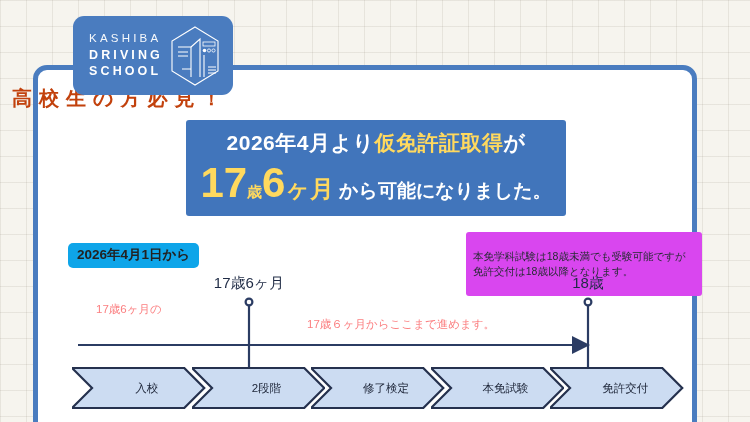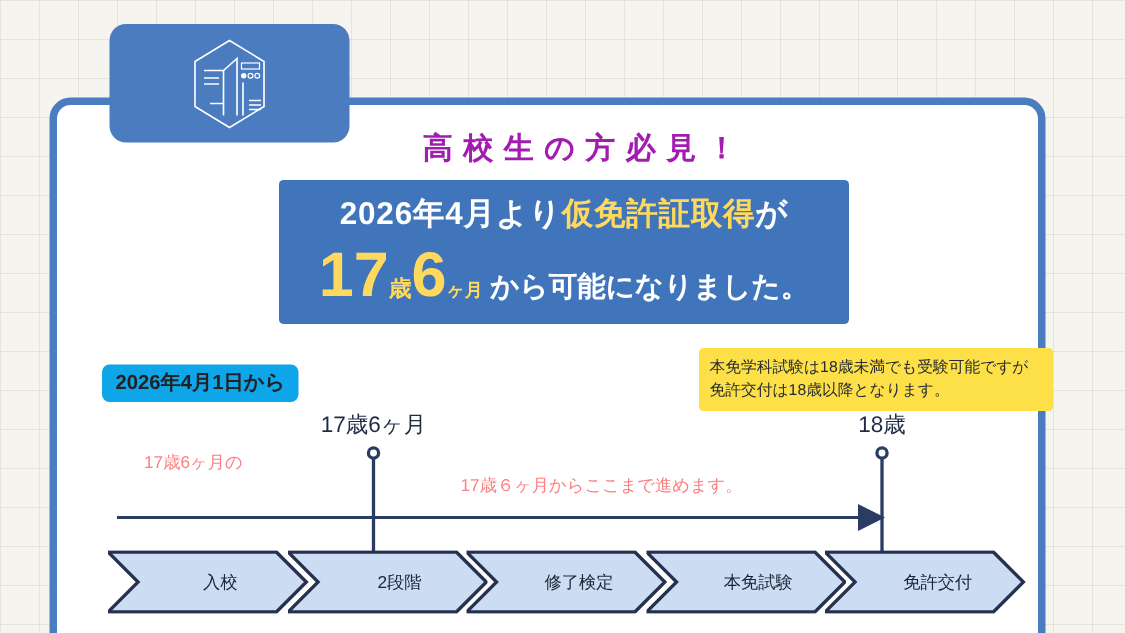--- a/index.html
+++ b/index.html
@@ -34,50 +34,50 @@
   #logo-text{
     color:#fff;line-height:1.32;text-align:left;
     font-size:12.5px;letter-spacing:3.1px;font-weight:700;
     padding-left:4px;
   }
   #logo-text .l1{font-weight:400;font-size:11.5px;letter-spacing:3.2px;opacity:.95;}
   #logo-mark{width:52px;height:62px;flex:0 0 auto;}
 
   
   #headline{
-    position:absolute;left:0;right:0;top:85px;text-align:center;
-    color:#a21caf;font-size:20px;letter-spacing:7px;font-weight:700;
-    z-index:4;padding-left:30px;
+    position:absolute;left:0;right:0;top:85px;
+    color:#c2410c;font-size:20px;letter-spacing:7px;font-weight:700;
+    z-index:4;padding-left:12px;
   }
 
   
   #banner{
     position:absolute;left:186px;top:120px;width:380px;height:96px;
     background:#4175bb;border-radius:3px;z-index:4;
     display:flex;flex-direction:column;align-items:center;justify-content:center;
   }
   #banner-l1{font-size:21px;font-weight:700;color:#ffffff;letter-spacing:.5px;line-height:1;}
   #banner-l2{margin-top:9px;color:#ffffff;font-weight:700;line-height:1;white-space:nowrap;}
   .hl{color:#ffd95e;}
   .big{font-size:42px;letter-spacing:0px;}
-  .mid{font-size:12px;}
+  .mid{font-size:24px;}
   .sm{font-size:15px;}
   .tail{font-size:19px;margin-left:5px;letter-spacing:0px;}
 
   
   #date-chip{
     position:absolute;left:68px;top:243px;
     background:#0ea5e9;border-radius:5px;padding:3px 9px 4px;
     font-size:13.5px;color:#222;z-index:4;white-space:nowrap;font-weight:bold;
   }
 
   
   #note{
     position:absolute;left:466px;top:232px;width:222px;
-    background:#fde047;border-radius:3px;padding:6px 7px;
+    background:#d946ef;border-radius:3px;padding:17px 7px;
     font-size:10.5px;line-height:1.42;color:#262b33;z-index:4;
   }
 
   
   #tl{position:absolute;left:0;top:0;width:750px;height:422px;z-index:3;}
   .tl-label{
     position:absolute;font-size:15px;color:#1f2b45;z-index:4;white-space:nowrap;
     transform:translateX(-50%);
   }
   .tl-red{
@@ -101,20 +101,25 @@
   }
 </style>
 </head>
 <body>
 
 <div id="grid"></div>
 
 <div id="frame"></div>
 
 <div id="logo">
+  <div id="logo-text">
+    <div class="l1">KASHIBA</div>
+    <div>DRIVING</div>
+    <div>SCHOOL</div>
+  </div>
   <svg id="logo-mark" viewBox="0 0 52 62">
     <polygon points="26,2 49,16 49,46 26,60 3,46 3,16" fill="none" stroke="#ffffff" stroke-width="1.1"></polygon>
     <path d="M9 22 L22 22 L22 52" fill="none" stroke="#ffffff" stroke-width="1.1"></path>
     <path d="M22 22 L31 14 L31 52" fill="none" stroke="#ffffff" stroke-width="1.1"></path>
     <line x1="9" y1="27" x2="19" y2="27" stroke="#ffffff" stroke-width="1"></line>
     <line x1="9" y1="31" x2="19" y2="31" stroke="#ffffff" stroke-width="1"></line>
     <line x1="13" y1="44" x2="22" y2="44" stroke="#ffffff" stroke-width="1"></line>
     <line x1="35" y1="30" x2="35" y2="52" stroke="#ffffff" stroke-width="1.1"></line>
     <line x1="39" y1="42" x2="47" y2="42" stroke="#ffffff" stroke-width="1"></line>
     <line x1="39" y1="45" x2="47" y2="45" stroke="#ffffff" stroke-width="1"></line>

